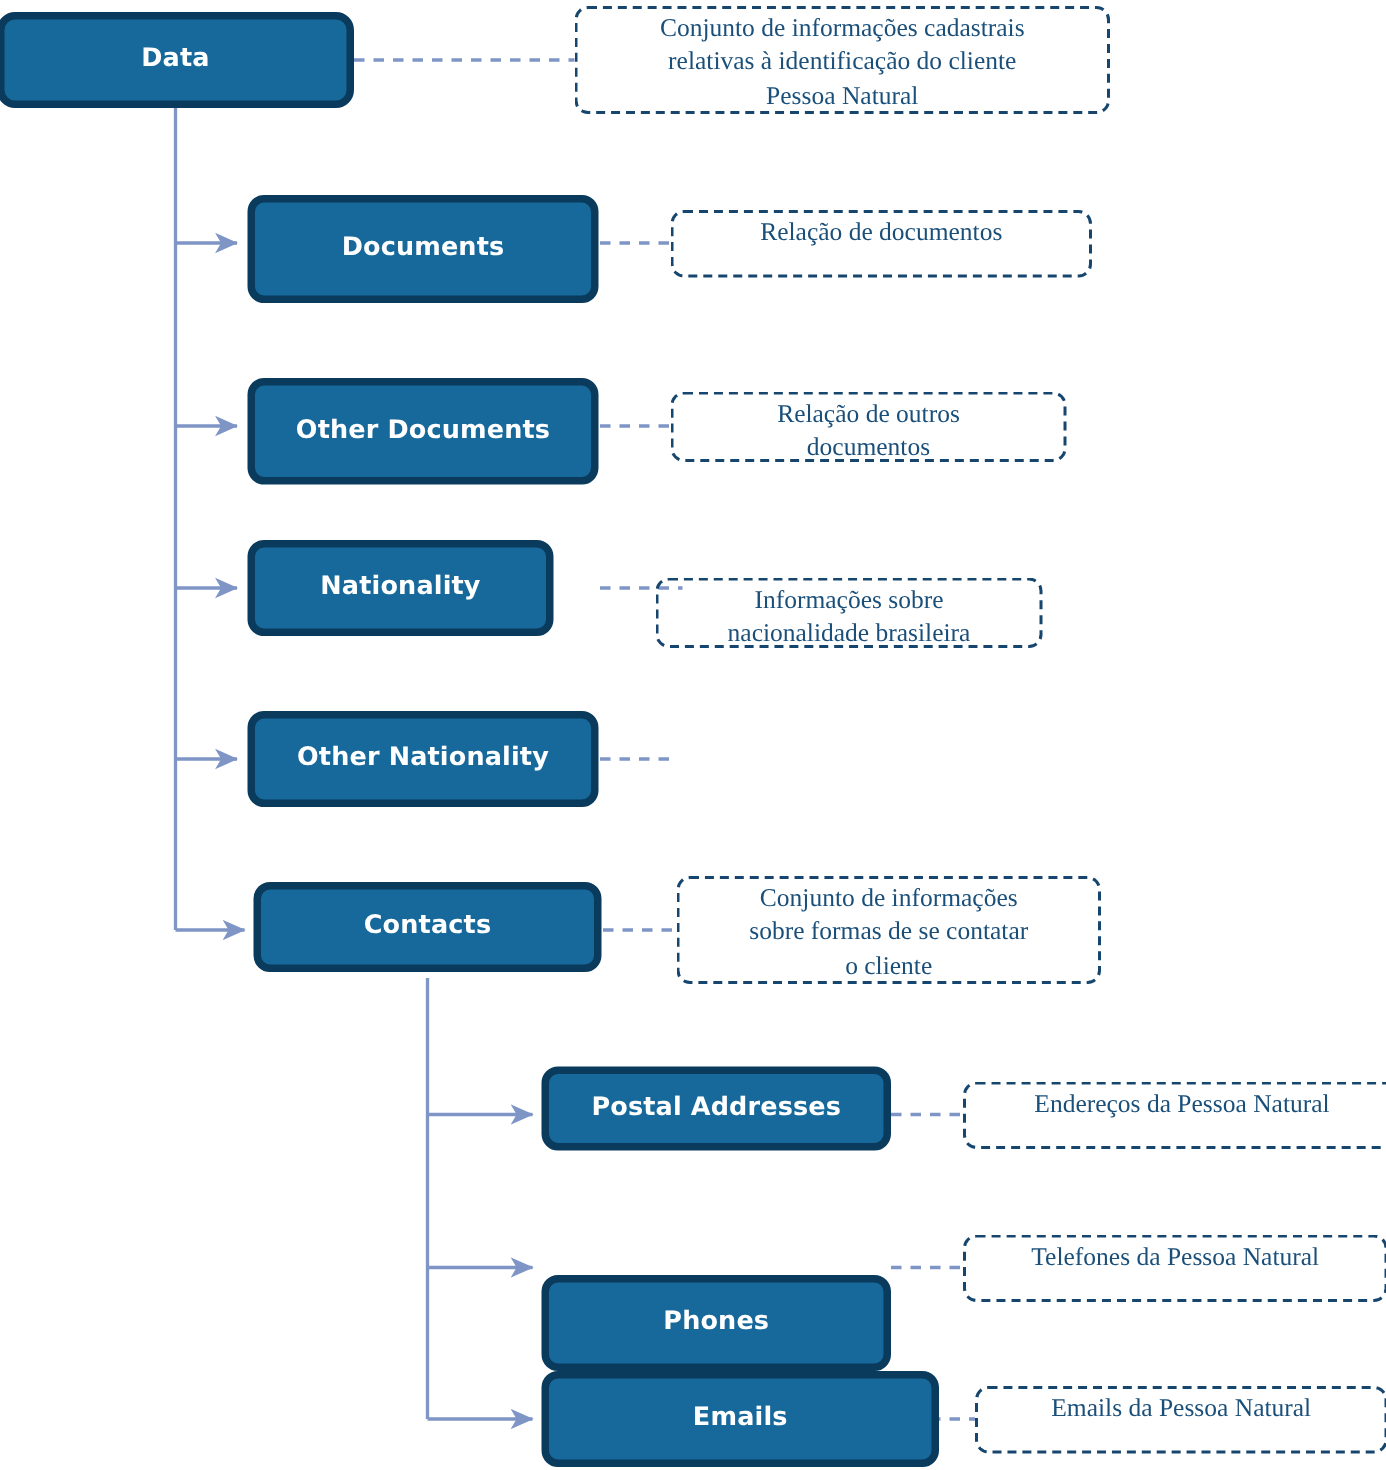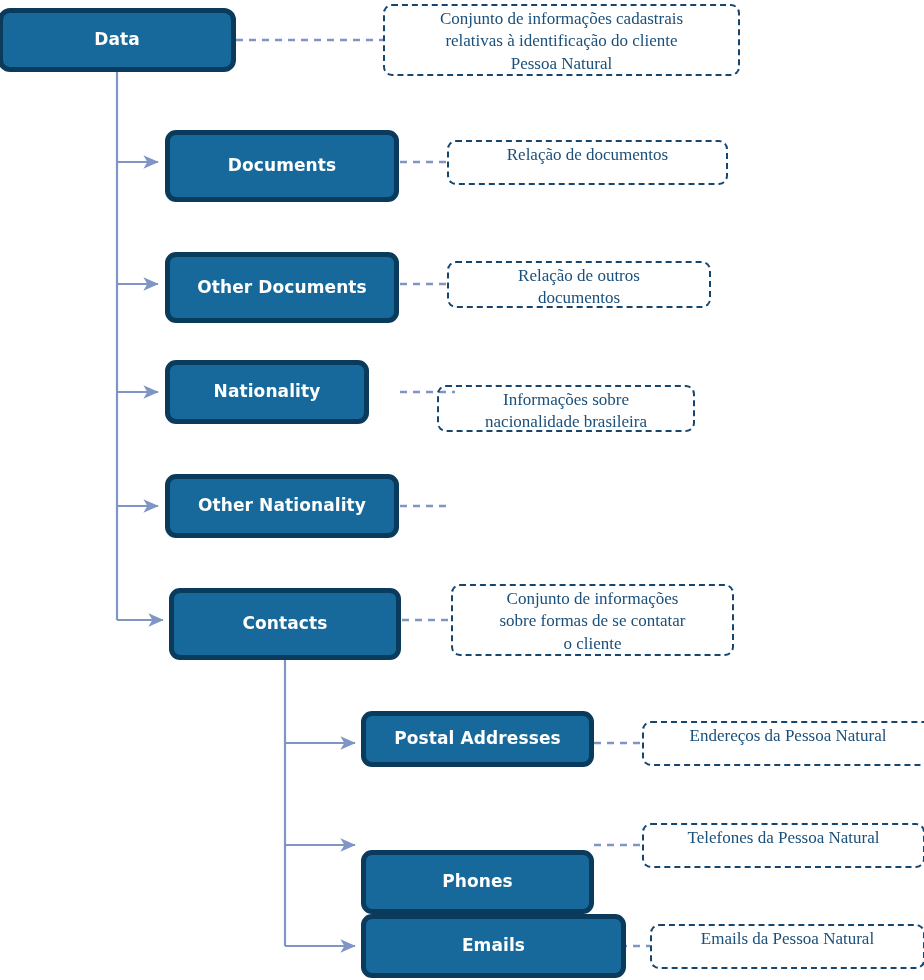--- a/index.html
+++ b/index.html
@@ -134,21 +134,21 @@
   </div>
   <div class="note" style="left:437px; top:369px; width:258px; height:47px;margin-top:16px;">
     <span>Informações sobre
 nacionalidade brasileira</span>
   </div>
 
   <div class="node" style="left:165px; top:474px; width:234px; height:64px;">
     <span>Other Nationality</span>
   </div>
 
-  <div class="node" style="left:169px; top:588px; width:232px; height:72px;">
+  <div class="node" style="left:169px; top:588px; width:232px; height:60px;">
     <span>Contacts</span>
   </div>
   <div class="note" style="left:451px; top:584px; width:283px; height:72px;">
     <span>Conjunto de informações
 sobre formas de se contatar
 o cliente</span>
   </div>
 
   <div class="node" style="left:361px; top:711px; width:233px; height:56px;">
     <span>Postal Addresses</span>

